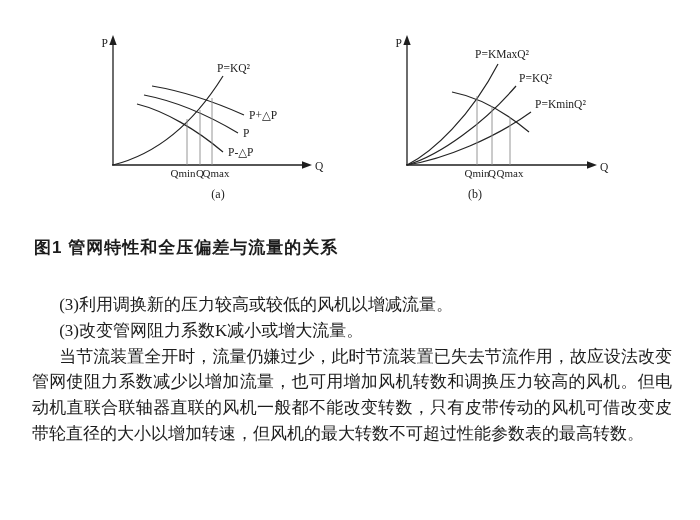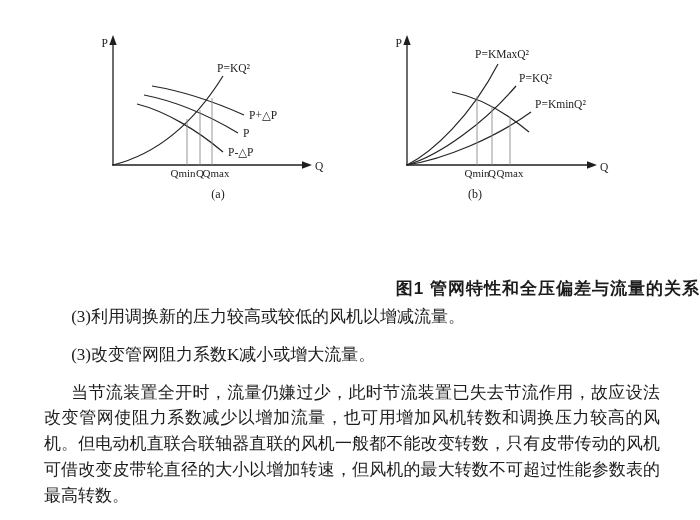--- a/index.html
+++ b/index.html
@@ -21,36 +21,35 @@
   .vline{stroke:#8a8a8a;stroke-width:0.9;fill:none;}
   .arrow{fill:#1e1e1e;stroke:none;}
   .clabel{font-size:11.5px;}
   .tick{font-size:11px;}
   .sub{font-size:12px;}
   .caption{
     position:absolute;
     top:236px;left:0;width:700px;
     box-sizing:border-box;
     padding-left:34px;
-    text-align:right;
+    text-align:left;
     font-family:"Liberation Sans","DejaVu Sans",sans-serif;
     font-weight:bold;
     font-size:17px;
     letter-spacing:1px;
-    margin-top:41px;
   }
   .body-text{
     position:absolute;
     left:32px;top:292px;width:640px;
     font-size:17px;
     line-height:25.8px;
     text-align:justify;
   }
   .body-text p{
-    margin:12px;
+    margin:0;
     text-indent:1.6em;
   }
 </style>
 </head>
 <body>
 
 <div class="page">
 
   <svg style="left:78px;top:14px;" width="250" height="205" viewBox="0 0 250 205">
 

